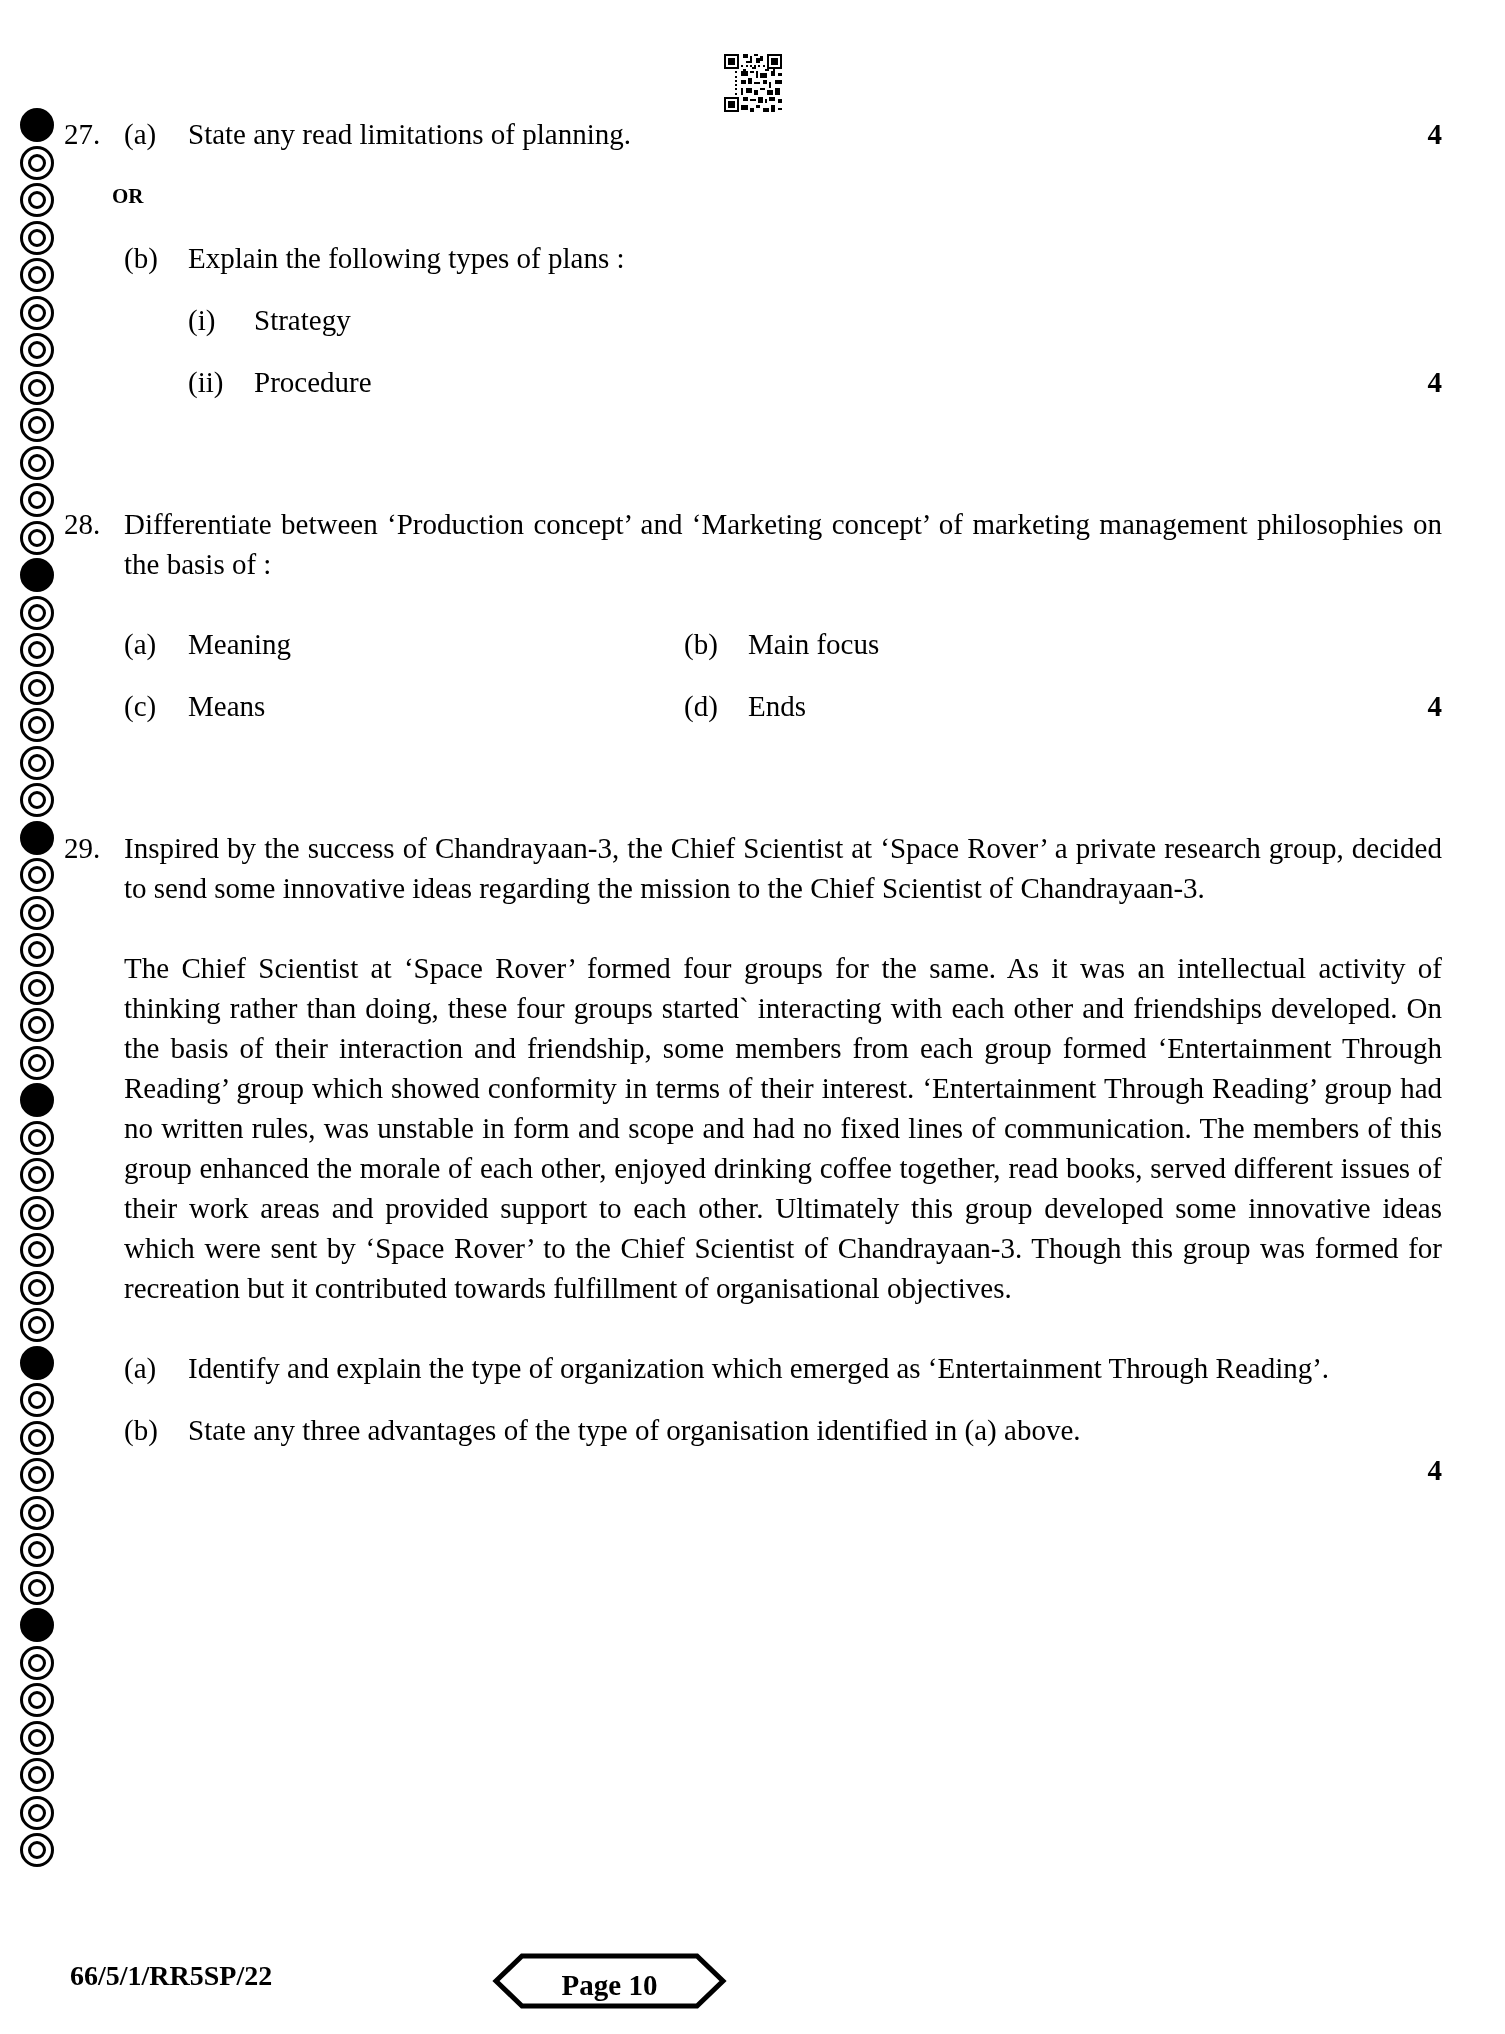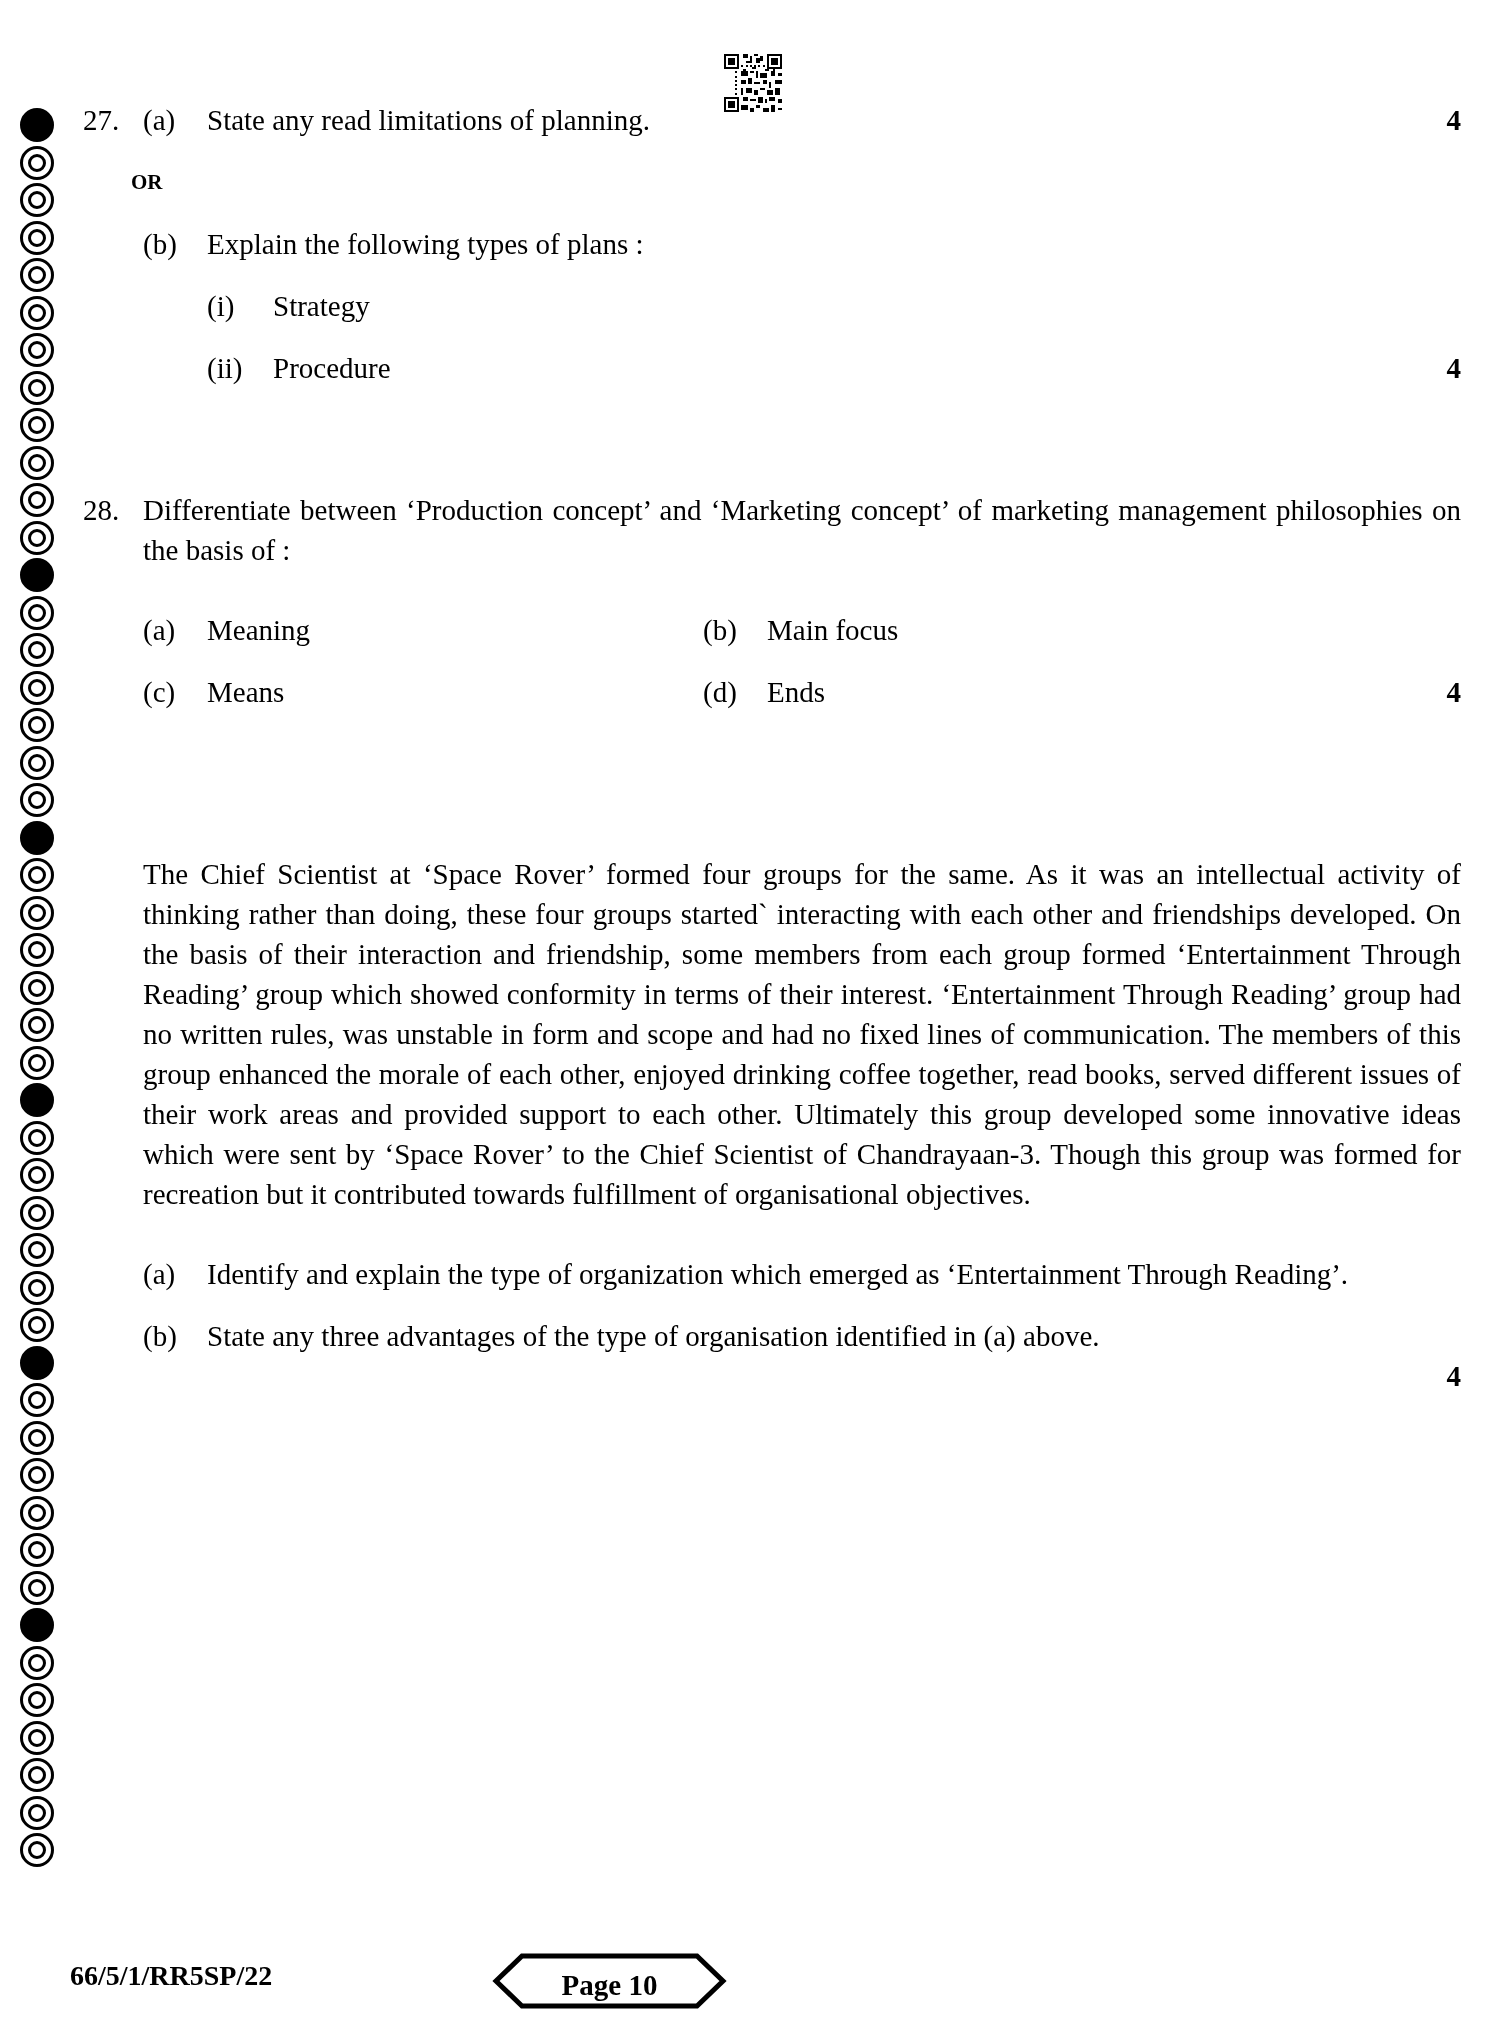--- a/index.html
+++ b/index.html
@@ -71,23 +71,22 @@
   }
   .ring.solid::after {
     border-color: #000;
     background: #000;
   }
 
   
   .content {
     position: absolute;
     left: 62px;
-    top: 100px;
+    top: 114px;
     width: 1380px;
-    margin-left: 19px;
   }
 
   .row {
     display: flex;
     align-items: flex-start;
     position: relative;
   }
   .qnum {
     width: 62px;
     flex: 0 0 62px;
@@ -402,20 +401,24 @@
       <div class="opt-cell">
         <div class="plabel">(d)</div>
         <div>Ends</div>
       </div>
       <div class="marks">4</div>
     </div>
 
     <div class="spacer-lg"></div>
     <div class="spacer-md"></div>
 
+    <div class="row">
+      <div class="qnum">29.</div>
+      <div class="body-text justified">Inspired by the success of Chandrayaan-3, the Chief Scientist at ‘Space Rover’ a private research group, decided to send some innovative ideas regarding the mission to the Chief Scientist of Chandrayaan-3.</div>
+    </div>
 
     <div class="spacer-md"></div>
 
     <div class="row">
       <div class="qnum"></div>
       <div class="body-text justified">The Chief Scientist at ‘Space Rover’ formed four groups for the same. As it was an intellectual activity of thinking rather than doing, these four groups started` interacting with each other and friendships developed. On the basis of their interaction and friendship, some members from each group formed ‘Entertainment Through Reading’ group which showed conformity in terms of their interest. ‘Entertainment Through Reading’ group had no written rules, was unstable in form and scope and had no fixed lines of communication. The members of this group enhanced the morale of each other, enjoyed drinking coffee together, read books, served different issues of their work areas and provided support to each other. Ultimately this group developed some innovative ideas which were sent by ‘Space Rover’ to the Chief Scientist of Chandrayaan-3. Though this group was formed for recreation but it contributed towards fulfillment of organisational objectives.</div>
     </div>
 
     <div class="spacer-md"></div>
 

